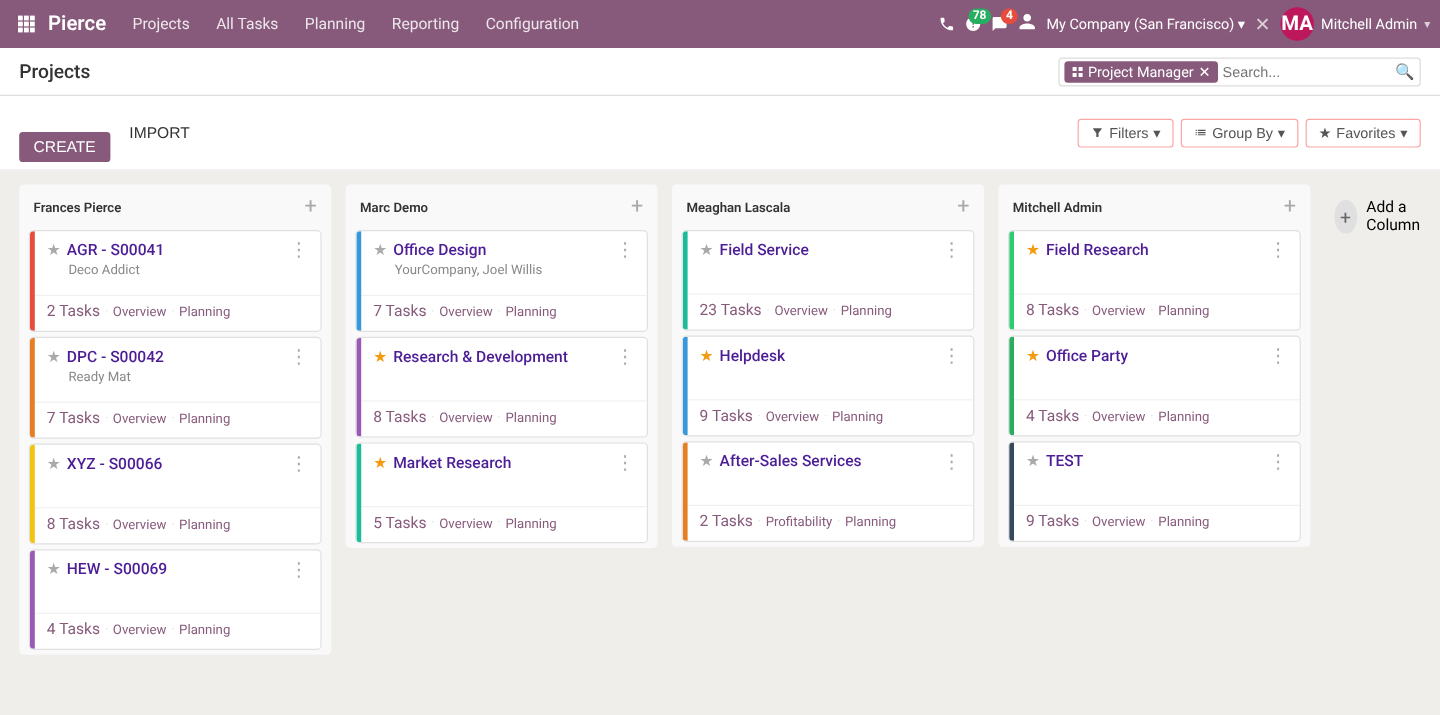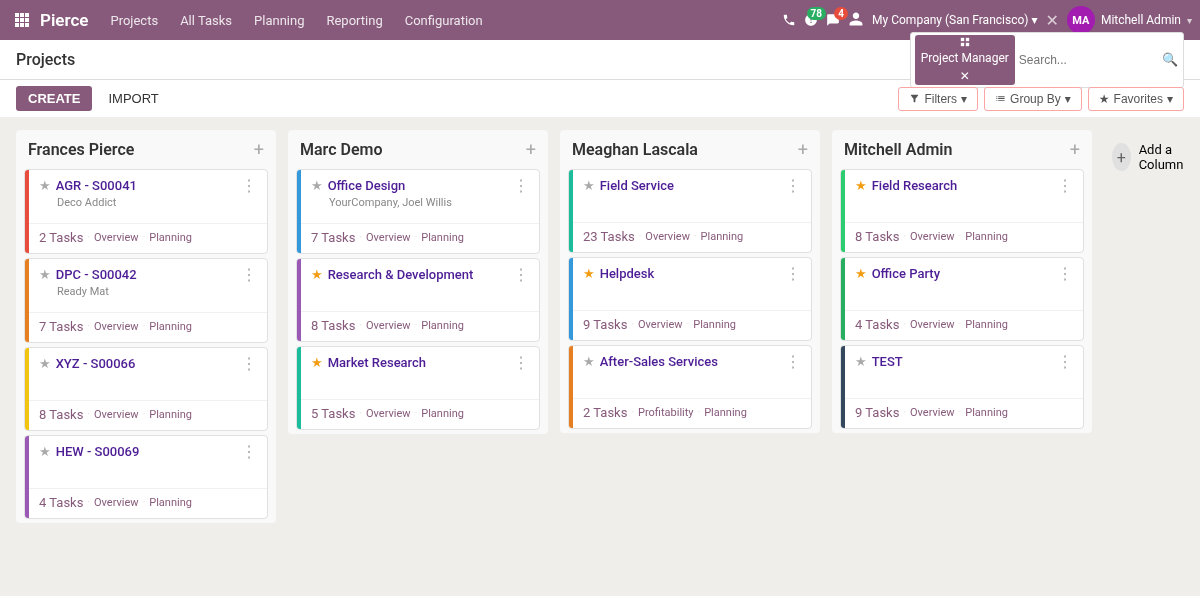--- a/index.html
+++ b/index.html
@@ -18,43 +18,43 @@
     .nav-grid-icon { width: 28px; height: 28px; display: flex; align-items: center; justify-content: center; cursor: pointer; }
     .nav-title { font-size: 17px; font-weight: 600; margin-right: 8px; }
     .nav-links { display: flex; gap: 2px; flex: 1; }
     .nav-link { color: rgba(255,255,255,0.85); padding: 4px 10px; border-radius: 3px; cursor: pointer; font-size: 13px; }
     .nav-right { display: flex; align-items: center; gap: 8px; margin-left: auto; }
     .nav-icon { color: rgba(255,255,255,0.85); cursor: pointer; font-size: 14px; }
     .badge-btn { position: relative; display: inline-flex; align-items: center; justify-content: center; }
     .badge { position: absolute; top: -6px; right: -8px; background: #e74c3c; color: white; border-radius: 10px; font-size: 10px; padding: 1px 4px; font-weight: bold; }
     .badge.green { background: #27ae60; }
     .company-selector { color: white; font-size: 12px; cursor: pointer; display: flex; align-items: center; gap: 3px; }
-    .avatar { width: 28px; height: 28px; border-radius: 50%; background: #a21caf; display: flex; align-items: center; justify-content: center; color: white; font-size: 11px; font-weight: bold; }
+    .avatar { width: 28px; height: 28px; border-radius: 50%; background: #be185d; display: flex; align-items: center; justify-content: center; color: white; font-size: 17px; font-weight: bold; }
 
     
     .sub-header { background: white; border-bottom: 1px solid #ddd; padding: 0 16px; height: 40px; display: flex; align-items: center; justify-content: space-between; }
     .page-title-text { font-size: 16px; font-weight: 500; color: #333; }
     .sub-header-right { display: flex; align-items: center; gap: 8px; }
-    .filter-tag { background: #875a7b; color: white; border-radius: 3px; padding: 2px 6px; font-size: 12px; display: flex; align-items: center; gap: 4px; flex-direction: column; }
+    .filter-tag { background: #875a7b; color: white; border-radius: 3px; padding: 2px 6px; font-size: 12px; display: flex; align-items: center; gap: 4px; }
 
     
     .toolbar { background: white; padding: 6px 16px; border-bottom: 1px solid #eee; display: flex; align-items: center; gap: 8px; }
-    .btn-create { background: #875a7b; color: white; border: none; padding: 5px 12px; border-radius: 3px; cursor: pointer; font-size: 13px; font-weight: 700; }
+    .btn-create { background: #875a7b; color: white; border: none; padding: 5px 12px; border-radius: 3px; cursor: pointer; font-size: 13px; font-weight: 400; margin-top: 24px; }
     .btn-import { background: transparent; color: #333; border: none; padding: 5px 8px; cursor: pointer; font-size: 13px; }
     .toolbar-right { margin-left: auto; display: flex; align-items: center; gap: 6px; }
     .toolbar-btn { background: transparent; border: 1px solid #fca5a5; border-radius: 3px; padding: 4px 10px; cursor: pointer; font-size: 12px; color: #555; display: flex; align-items: center; gap: 4px; }
 
     
     .main { padding: 12px 16px; overflow-x: auto; }
 
     
     .kanban { display: flex; gap: 12px; align-items: flex-start; }
     .kanban-col { background: #f9f9f9; border-radius: 4px; width: 260px; min-width: 260px; }
     .col-header { display: flex; align-items: center; justify-content: space-between; padding: 10px 12px 6px; }
-    .col-title { font-size: 16px; font-weight: 600; color: #333; }
+    .col-title { font-size: 11px; font-weight: 600; color: #333; }
     .col-add { color: #aaa; cursor: pointer; font-size: 18px; line-height: 1; }
 
     
     .project-card { background: white; border-radius: 4px; margin: 4px 8px; border: 1px solid #e0e0e0; overflow: hidden; position: relative; }
     .card-left-bar { position: absolute; left: 0; top: 0; bottom: 0; width: 4px; }
     .card-content { padding: 8px 10px 8px 14px; }
     .card-header { display: flex; align-items: flex-start; justify-content: space-between; }
     .card-title-row { display: flex; align-items: center; gap: 5px; }
     .card-title { font-size: 13px; font-weight: 500; color: #4c1d95; }
     .card-subtitle { font-size: 11px; color: #888; margin-top: 2px; margin-left: 18px; }

